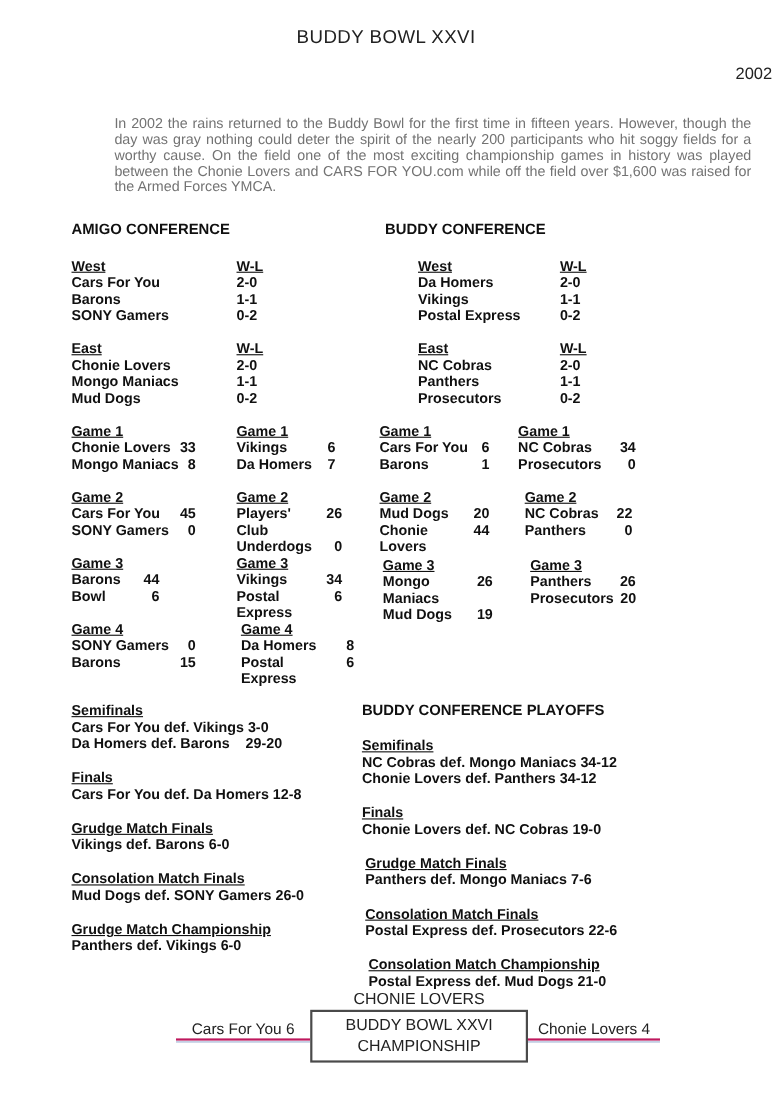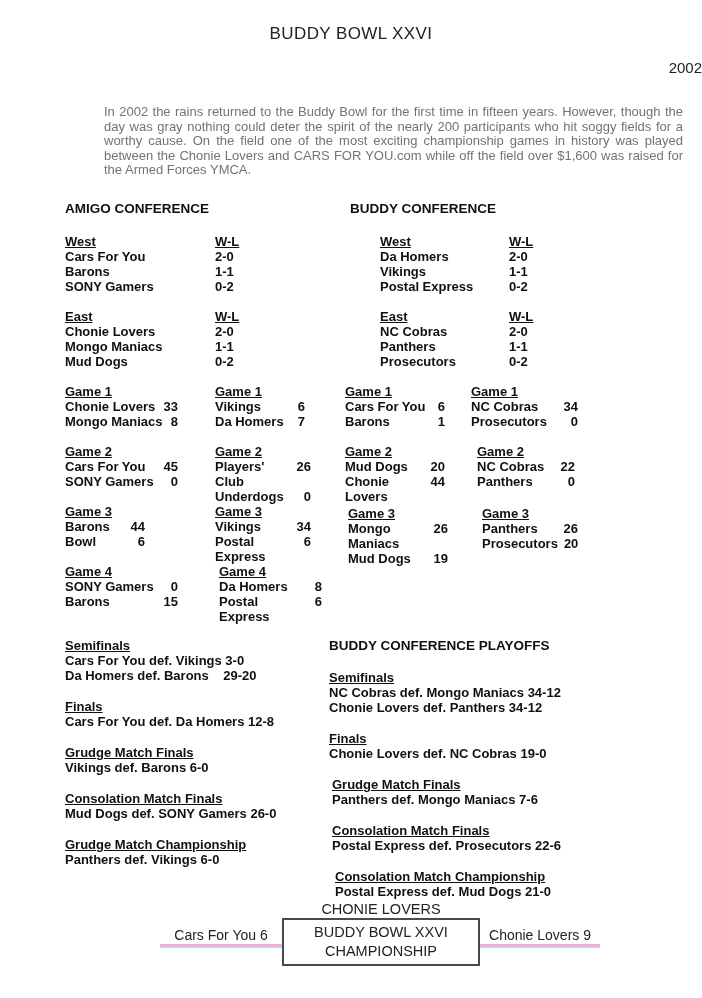--- a/index.html
+++ b/index.html
@@ -24,21 +24,21 @@
   .game-cell { font-size:13px; font-weight:bold; line-height:15px; color:#101010; }
   .g-line { display:flex; justify-content:space-between; }
   .g-score { margin-left:6px; }
 
   .playoff-col { font-size:13px; font-weight:bold; line-height:15px; color:#101010; }
   .po-header { font-size:13.5px; margin-bottom:17px; }
   .po-section { margin-bottom:16px; }
   .po-line { white-space:pre-wrap; }
 
   .champ-winner { top:901px; left:256px; width:250px; text-align:center; font-size:14.5px; color:#222; }
-  .blueline { border-bottom:2px solid #f9a8d4; box-shadow:0 2px 0 #c3cfe4; height:19px;
+  .blueline { border-bottom:2px solid #be185d; box-shadow:0 2px 0 #c3cfe4; height:19px;
               text-align:center; font-size:14px; color:#222; }
   .champ-left  { top:927px; left:160px; width:122px; }
   .champ-right { top:927px; left:480px; width:120px; }
   .champ-box { top:918px; left:282px; width:198px; height:48px; border:2px solid #4a4a4a;
                text-align:center; font-size:14.5px; line-height:19px; padding-top:3px;
                color:#222; background:#fff; }
 </style>
 </head>
 <body>
 
@@ -333,15 +333,15 @@
       <div class="po-line">Postal Express def. Mud Dogs 21-0</div>
     </div>
   </div>
 
   <div class="abs champ-winner">CHONIE LOVERS</div>
   <div class="abs champ-left blueline">Cars For You 6</div>
   <div class="abs champ-box">
     <div>BUDDY BOWL XXVI</div>
     <div>CHAMPIONSHIP</div>
   </div>
-  <div class="abs champ-right blueline">Chonie Lovers 9</div>
+  <div class="abs champ-right blueline">Chonie Lovers 4</div>
 
 </div>
 
 </body></html>

